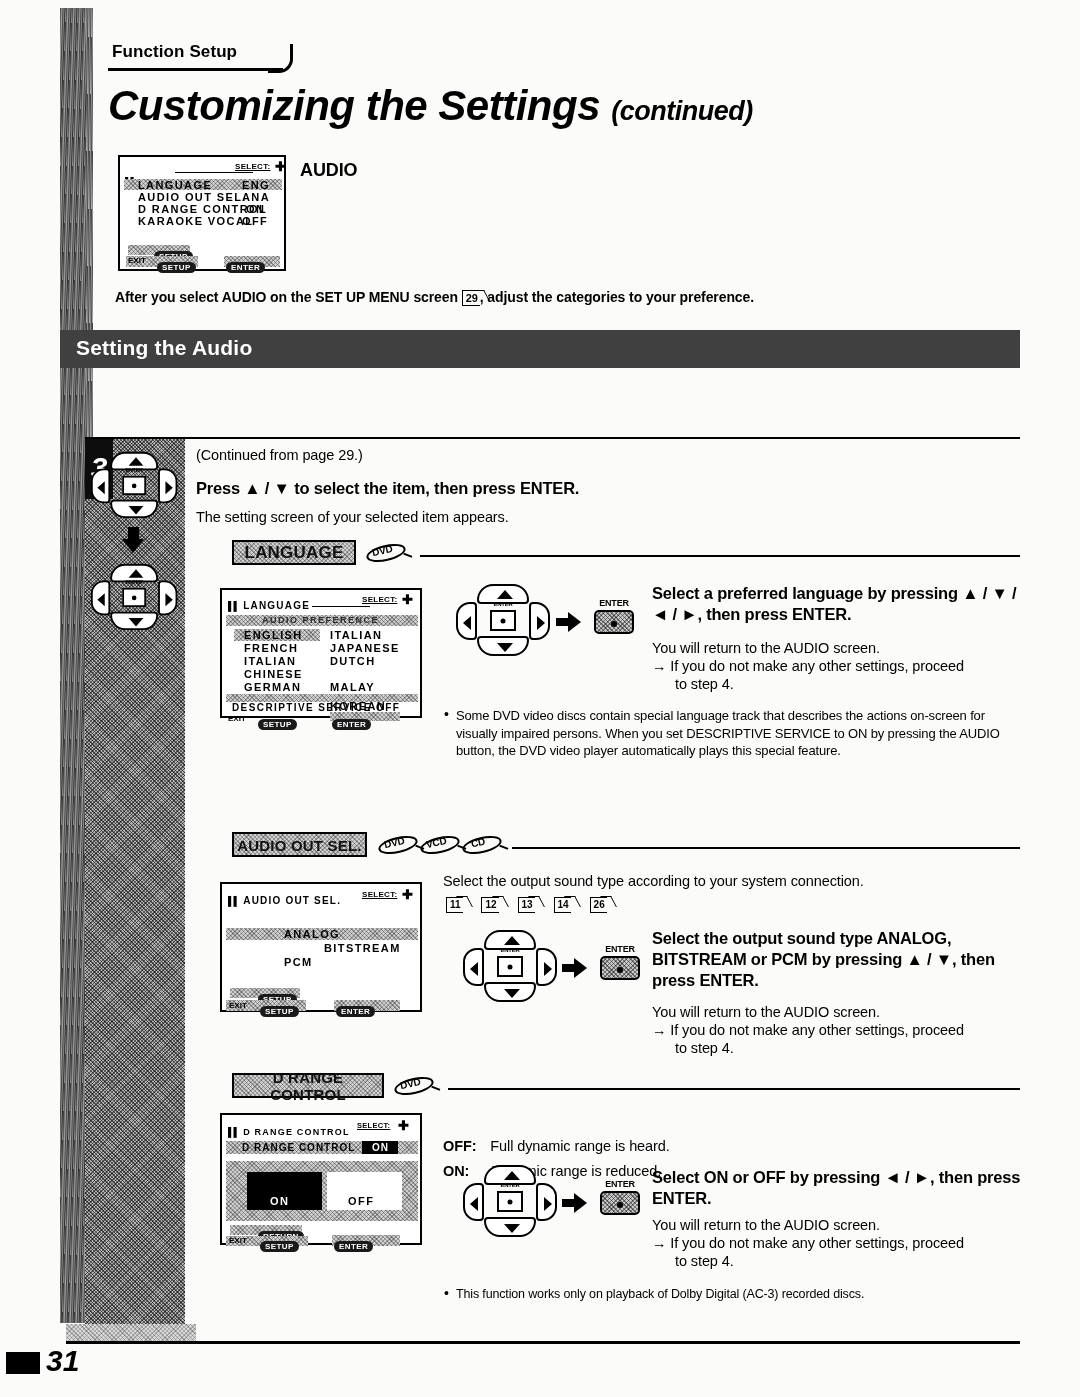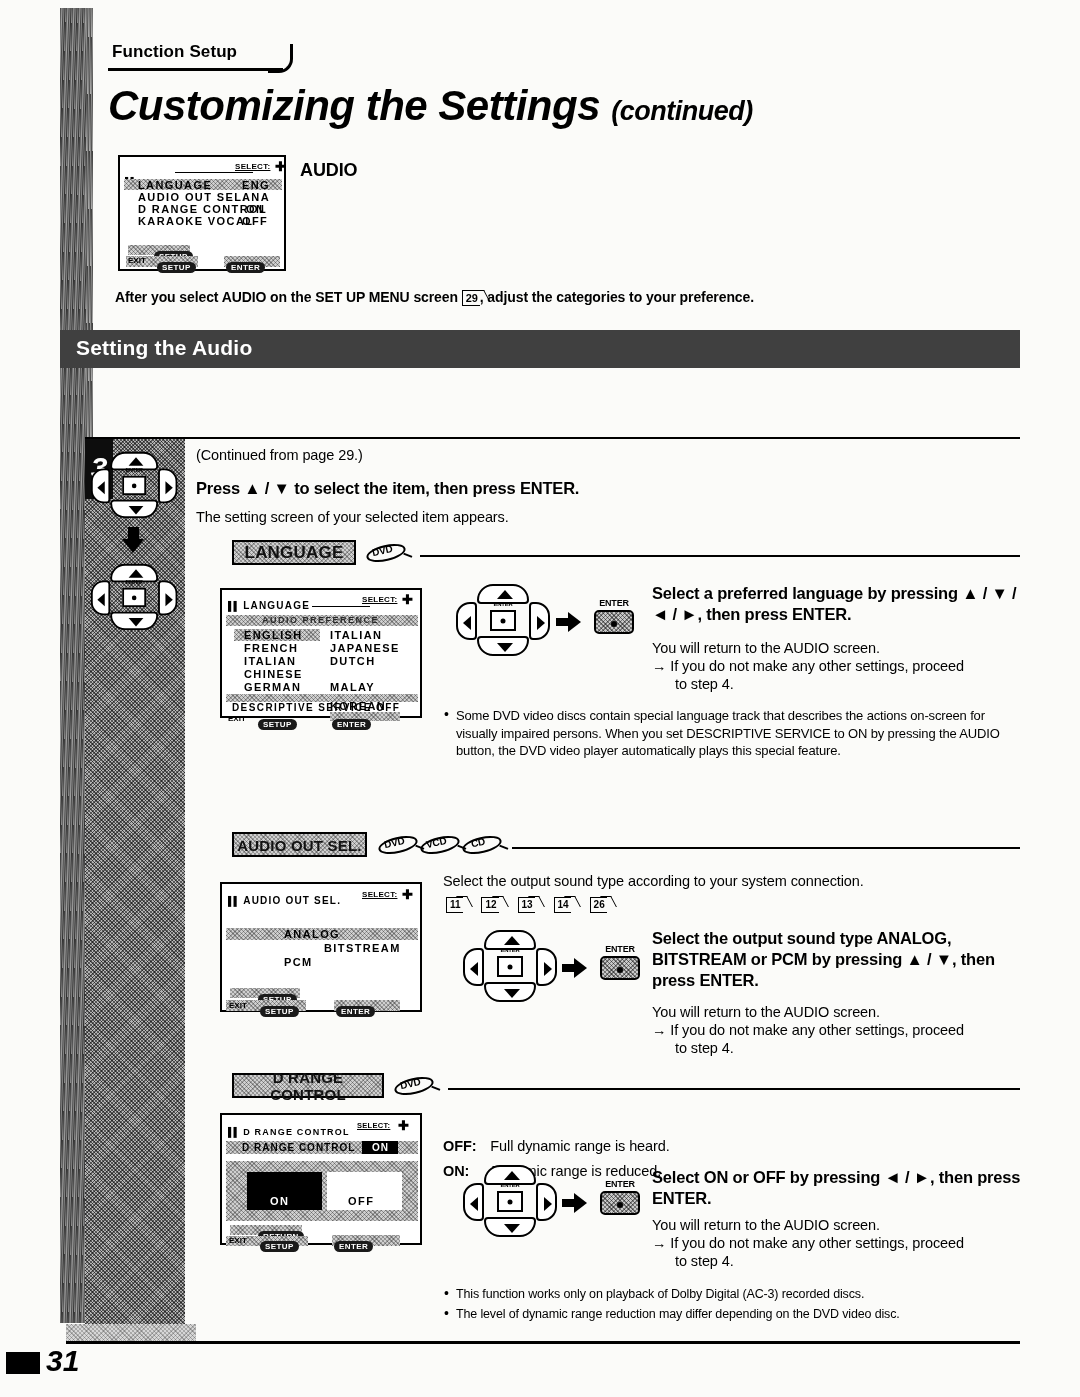--- a/index.html
+++ b/index.html
@@ -489,21 +489,20 @@
       <div class="dot"></div>
   </div>
 
   <div class="bodybold" style="left:652px;top:1167px;width:370px;">Select ON or OFF by pressing ◄ / ►, then press ENTER.</div>
   <div class="bodytxt" style="left:652px;top:1216px;">You will return to the AUDIO screen.</div>
   <div class="bodytxt" style="left:652px;top:1234px;">→ If you do not make any other settings, proceed</div>
   <div class="bodytxt" style="left:675px;top:1252px;">to step 4.</div>
 
   <div class="bullets" style="left:443px;top:1285px;width:580px;font-size:12.5px;line-height:19px;">
     <div class="bi">This function works only on playback of Dolby Digital (AC-3) recorded discs.</div>
-    <div class="bi">The level of dynamic range reduction may differ depending on the DVD video disc.</div>
   </div>
 
   <div class="noise" style="position:absolute;left:66px;top:1324px;width:130px;height:17px;opacity:.8;"></div>
   <div class="footrule" style="left:66px;top:1341px;width:954px;"></div>
   <div class="footsq" style="left:6px;top:1352px;"></div>
   <div class="footnum" style="left:46px;top:1344px;">31</div>
 
 </div>
 
 </body></html>

